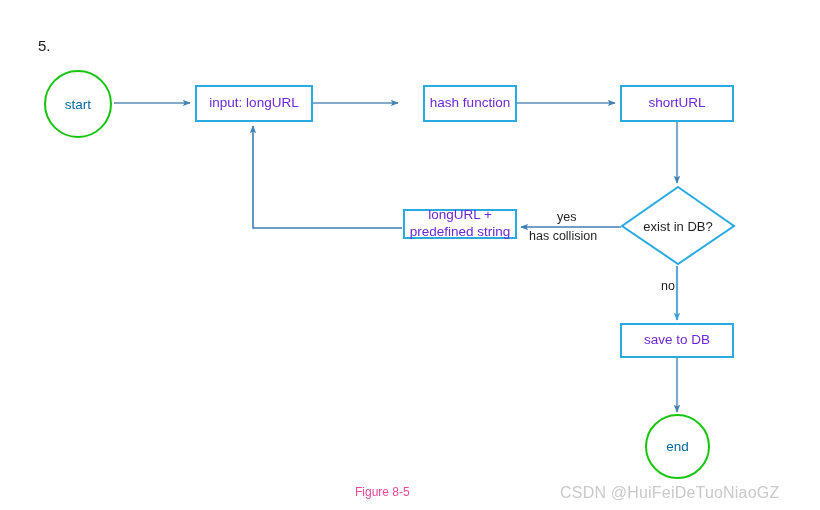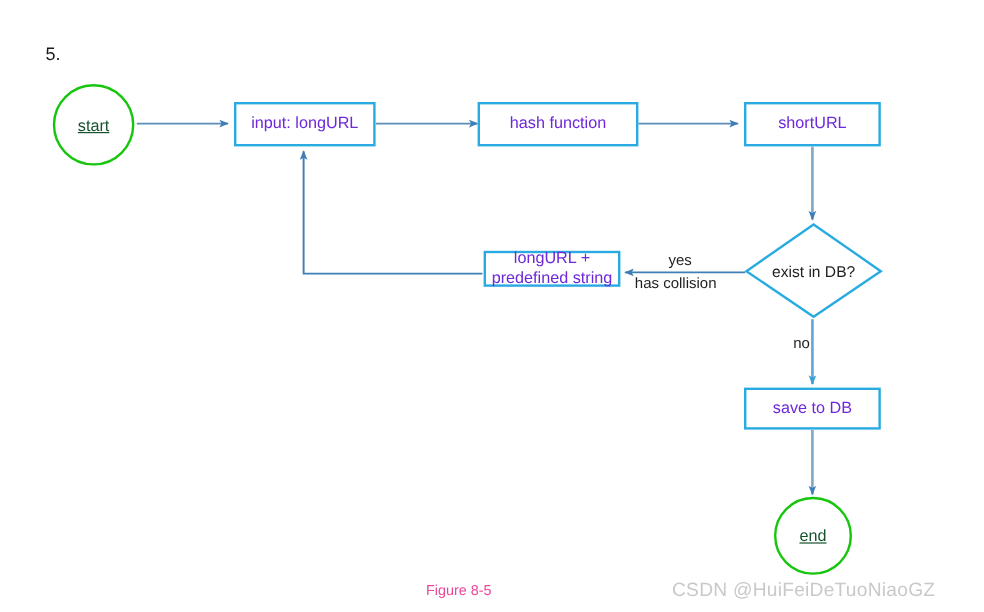--- a/index.html
+++ b/index.html
@@ -42,22 +42,21 @@
     border: 2px solid #29abe2;
     font-size: 13.5px;
     line-height: 1.25;
     color: #6d28d9;
   }
   .terminal {
     background: #ffffff;
     border: 2px solid #16c60c;
     border-radius: 50%;
     font-size: 13.5px;
-    color: #14532d;
-    text-decoration: underline;
+    color: #0369a1;
   }
   .diamond-label {
     position: absolute;
     display: flex;
     align-items: center;
     justify-content: center;
     font-size: 13px;
     color: #1f1f1f;
     pointer-events: none;
   }
@@ -127,21 +126,21 @@
   </svg>
 
   <div class="node terminal" style="left:44px; top:70px; width:68px; height:68px;">
     <span>start</span>
   </div>
 
   <div class="node box" style="left:195px; top:85px; width:118px; height:37px;">
     <span>input: longURL</span>
   </div>
 
-  <div class="node box" style="left:398px; top:85px; width:134px; height:37px;justify-content:center;">
+  <div class="node box" style="left:423px; top:85px; width:94px; height:37px;justify-content:center;">
     <span>hash function</span>
   </div>
 
   <div class="node box" style="left:620px; top:85px; width:114px; height:37px;">
     <span>shortURL</span>
   </div>
 
   <div class="diamond-label" style="left:622px; top:210px; width:112px; height:32px;">
     <span>exist in DB?</span>
   </div>

